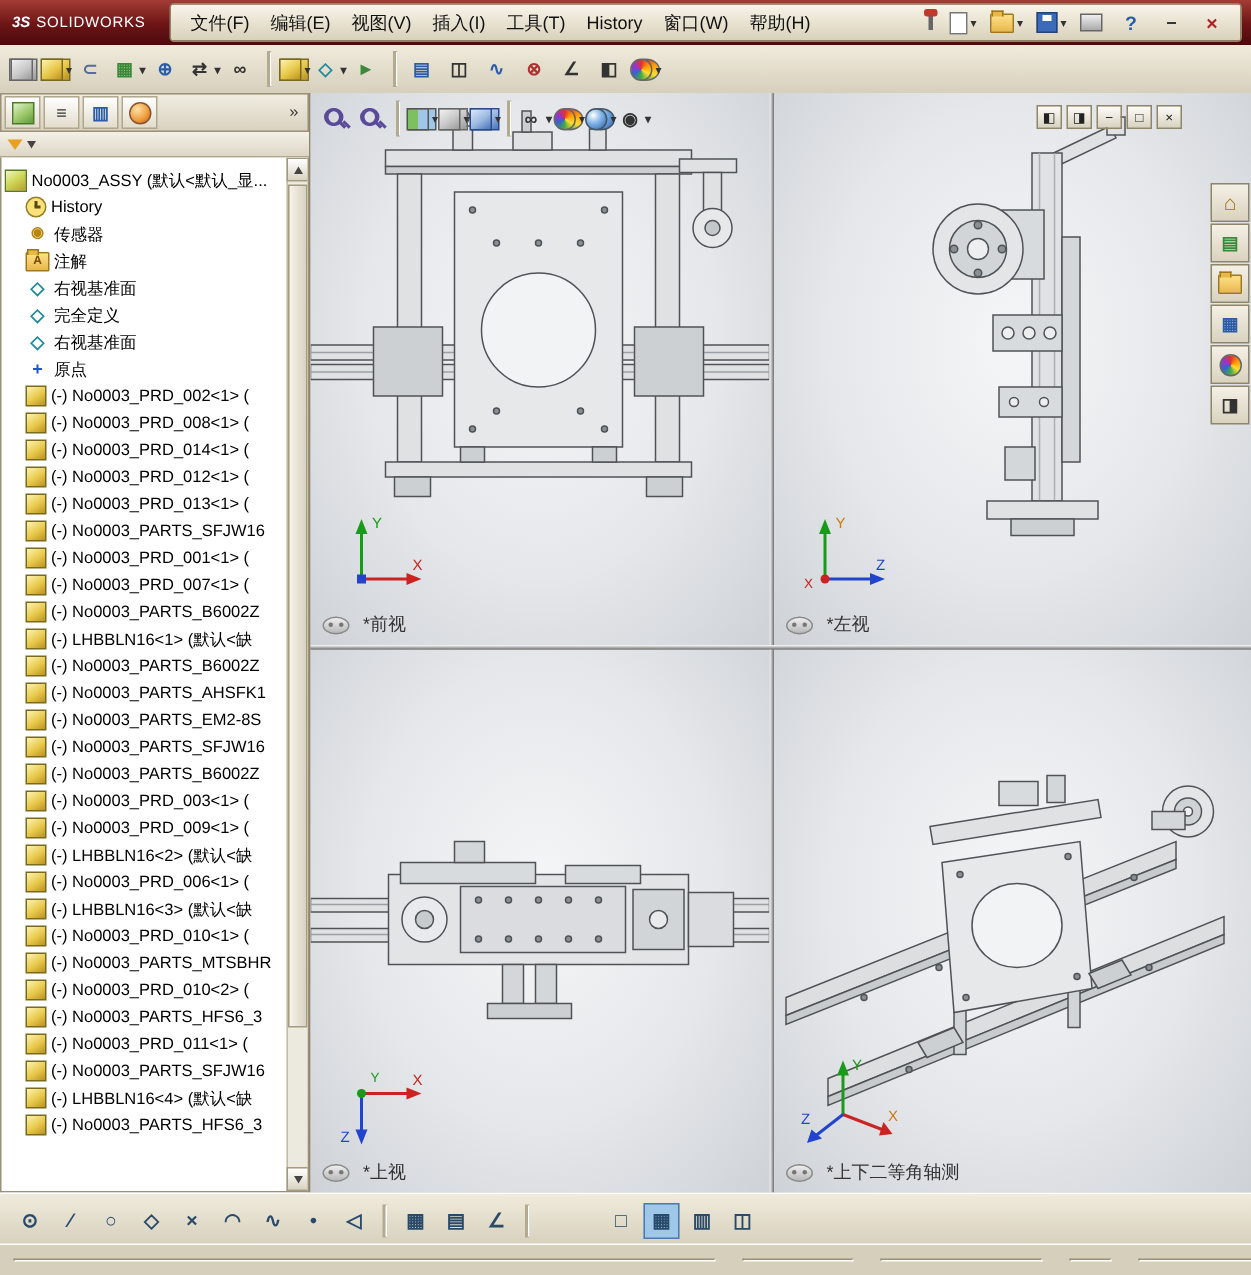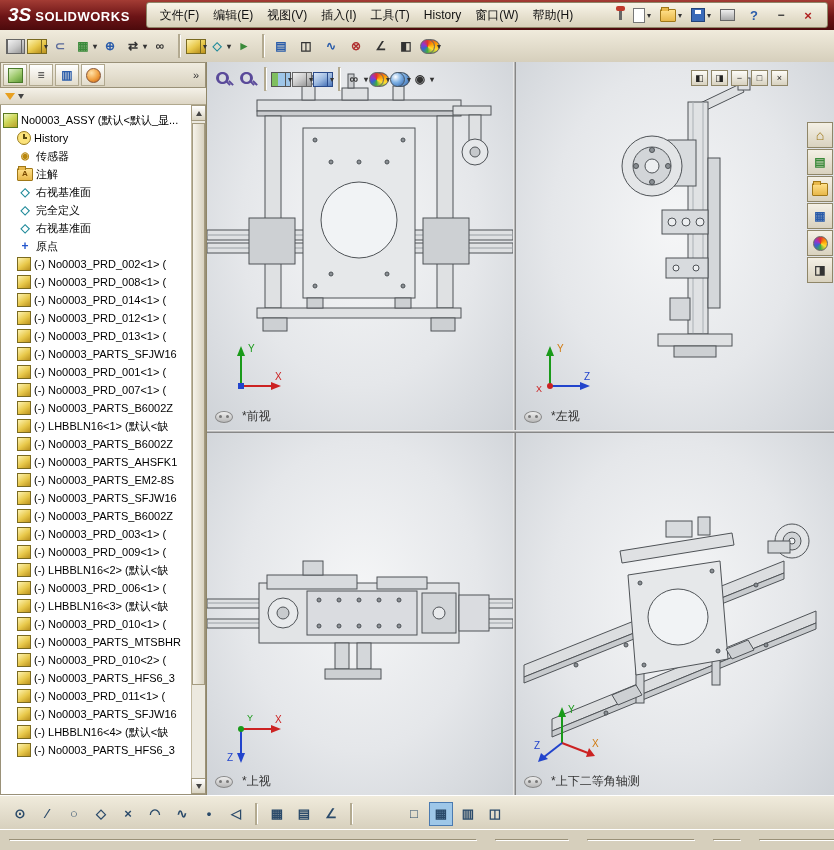--- a/index.html
+++ b/index.html
@@ -3,22 +3,22 @@
 <meta charset="utf-8">
 <style>
   html,body{margin:0;padding:0;background:#888;}
   body{font-family:"Liberation Sans",sans-serif;-webkit-font-smoothing:antialiased;}
   .app{position:relative;width:834px;height:850px;background:#d6cfbc;overflow:hidden;user-select:none;}
   .repeat{display:contents;}
 
   
   .titlebar{position:absolute;top:0;left:0;right:0;height:30px;background:linear-gradient(#a33c34,#6c1416 55%,#4c0a0c);display:flex;align-items:center;}
   .logo{display:flex;align-items:baseline;gap:4px;padding:0 10px 0 8px;color:#fff;white-space:nowrap;}
-  .logo-mark{font-size:19px;font-weight:bold;font-style:italic;}
-  .logo-text{font-size:13px;font-weight:bold;letter-spacing:.5px;}
+  .logo-mark{font-size:10px;font-weight:bold;font-style:italic;}
+  .logo-text{font-size:10px;font-weight:normal;letter-spacing:.5px;}
   .strip{display:flex;align-items:center;flex:1;margin:2px 6px;height:24px;background:linear-gradient(#f8f4e8,#d8d1ba);border:1px solid #8f8668;border-radius:3px;padding:0 6px;min-width:0;}
   .menu-item{padding:0 7px;font-size:12px;color:#111;white-space:nowrap;}
   .qat{display:flex;align-items:center;margin-left:auto;gap:3px;}
   .tbtn{display:flex;align-items:center;justify-content:center;gap:2px;height:24px;padding:0 2px;border:1px solid transparent;}
   .dd{font-size:8px;color:#333;}
 
   
   .ic{display:inline-flex;align-items:center;justify-content:center;width:16px;height:16px;font-size:12px;line-height:1;flex:0 0 auto;}
   .ic-txt{width:16px;height:16px;font-weight:bold;}
   .ic-dark{color:#333;} .ic-blue-t{color:#2a5caa;} .ic-green-t{color:#3a8a3a;}

